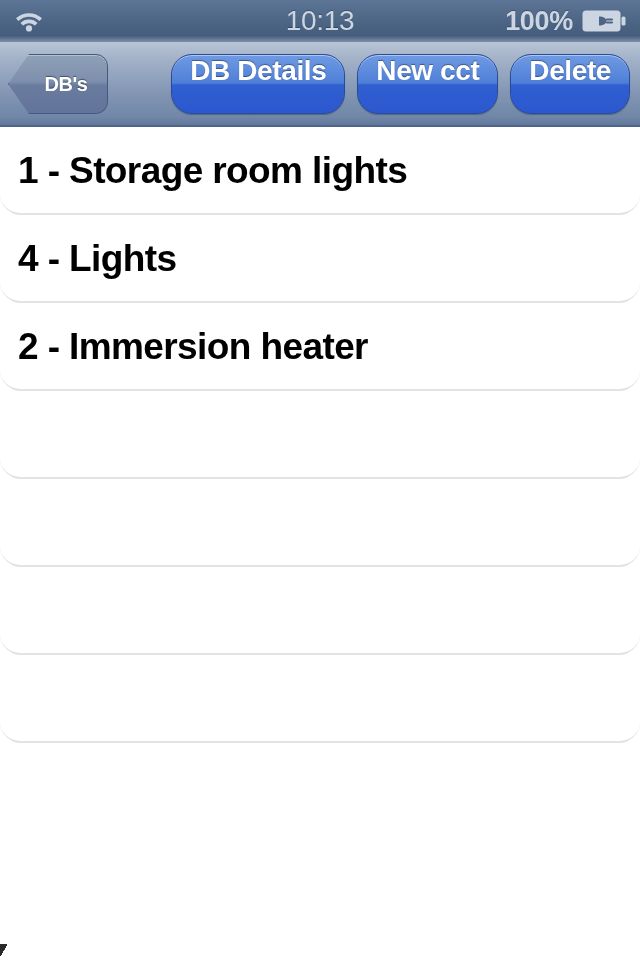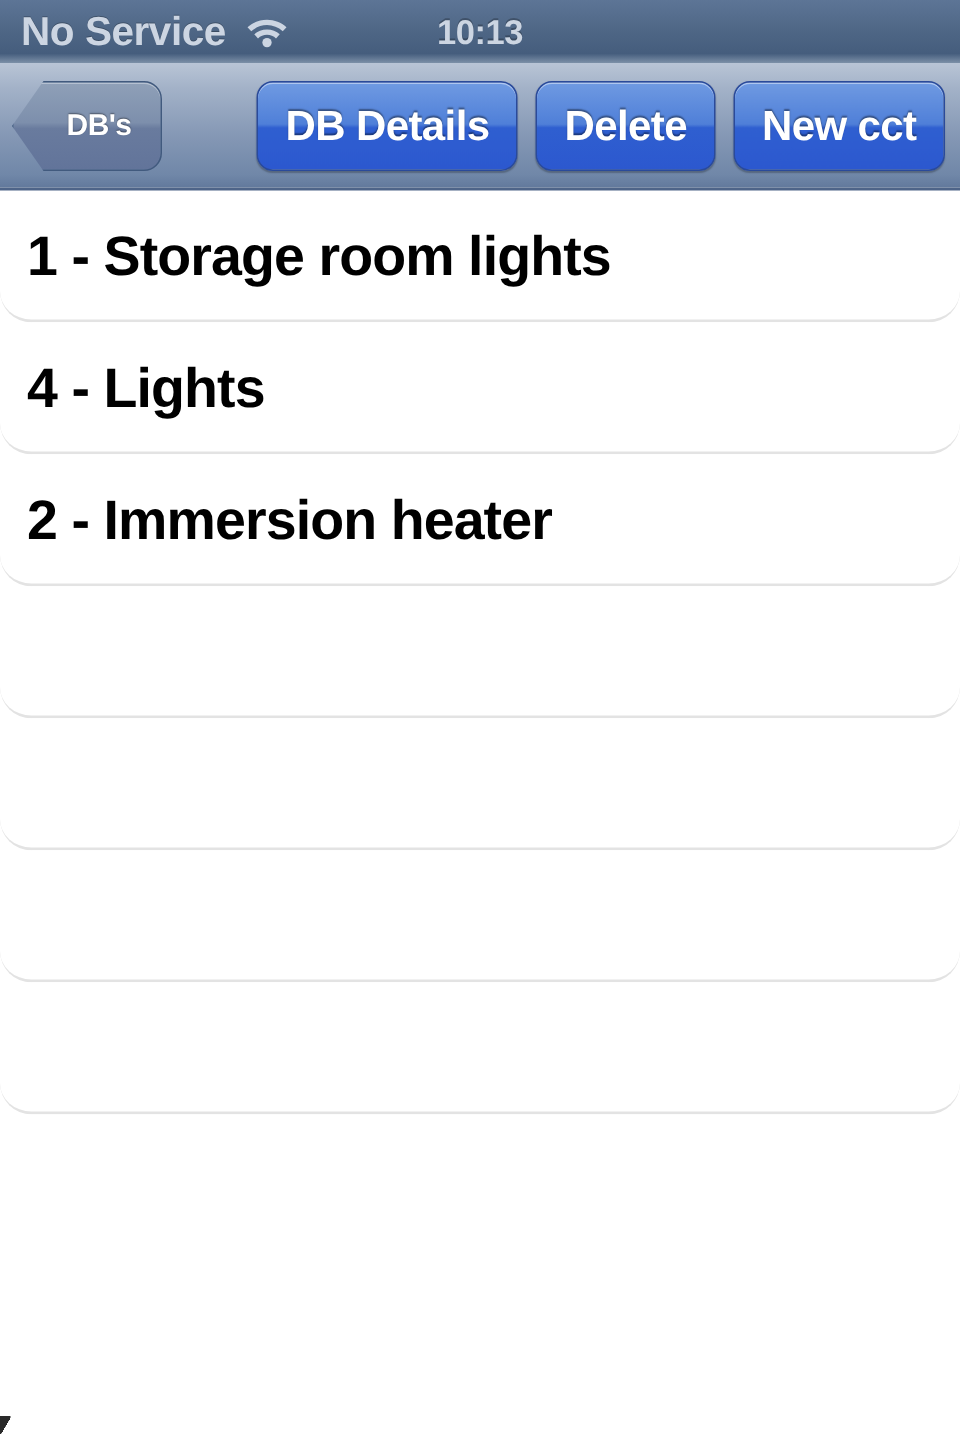--- a/index.html
+++ b/index.html
@@ -49,22 +49,22 @@
     right: 0;
     top: 0;
     height: 42px;
     display: flex;
     align-items: center;
     justify-content: center;
     pointer-events: none;
   }
   .status-time {
     color: #ccd5e2;
-    font-size: 23px;
-    font-weight: bold;
+    font-size: 28px;
+    font-weight: normal;
     letter-spacing: -0.3px;
     text-shadow: 0 -1px 0 rgba(0,0,0,0.25);
   }
   .status-right {
     margin-left: auto;
     display: flex;
     align-items: center;
     gap: 9px;
     z-index: 2;
   }
@@ -138,23 +138,23 @@
     top: 12px;
     display: flex;
     align-items: center;
     gap: 12px;
   }
   .nav-btn {
     height: 60px;
     box-sizing: border-box;
     padding: 0 18px;
     display: flex;
-    align-items: center;
+    align-items: flex-start;
     justify-content: center;
-    border-radius: 11px;
+    border-radius: 21px;
     border: 1px solid #2a4a9a;
     background: linear-gradient(to bottom, #6f9ae2 0%, #4f7fd8 48%, #2f5fd0 52%, #2c58cf 100%);
     box-shadow: inset 0 1px 0 rgba(255,255,255,0.45),
                 0 1px 1px rgba(0,0,0,0.25);
     color: #ffffff;
     font-size: 28px;
     font-weight: bold;
     letter-spacing: -0.4px;
     text-shadow: 0 -1px 1px rgba(0,0,0,0.4);
     cursor: pointer;
@@ -194,53 +194,64 @@
     width: 7px;
     height: 12px;
     background: linear-gradient(to bottom right, #2a2a2a 0%, #2a2a2a 55%, rgba(255,255,255,0) 56%);
   }
 </style>
 </head>
 <body>
 
 <div class="status-bar">
   <div class="status-left">
-    <span class="status-carrier">No Service</span>
     <span class="wifi-icon">
       <svg viewBox="0 0 30 24" width="30" height="24" aria-hidden="true">
         <path d="M15 4.2c5.0 0 9.6 1.9 13.0 5.0l-2.5 2.7C22.6 9.2 18.9 7.7 15 7.7S7.4 9.2 4.5 11.9L2 9.2C5.4 6.1 10.0 4.2 15 4.2z" fill="#ccd5e2"></path>
         <path d="M15 10.6c3.3 0 6.3 1.2 8.5 3.3l-2.5 2.7c-1.6-1.5-3.7-2.4-6.0-2.4s-4.4.9-6.0 2.4l-2.5-2.7C8.7 11.8 11.7 10.6 15 10.6z" fill="#ccd5e2"></path>
         <circle cx="15" cy="19.4" r="3.1" fill="#ccd5e2"></circle>
       </svg>
     </span>
   </div>
 
   <div class="status-center">
     <span class="status-time">10:13</span>
   </div>
 
+  <div class="status-right">
+    <span class="status-battery-pct">100%</span>
+    <span class="battery-icon">
+      <svg viewBox="0 0 44 22" width="44" height="22" aria-hidden="true">
+        <rect x="0.5" y="0.5" width="38" height="21" rx="3.5" fill="#ccd5e2"></rect>
+        <rect x="39.5" y="6.5" width="4" height="9" rx="1.6" fill="#ccd5e2"></rect>
+        <path d="M9 11 L17 11 M17 6.5 C21.5 6.5 24.5 8.3 24.5 11 C24.5 13.7 21.5 15.5 17 15.5 Z" fill="#4e6685"></path>
+        <rect x="24" y="8.6" width="7" height="1.9" rx="0.9" fill="#4e6685"></rect>
+        <rect x="24" y="11.5" width="7" height="1.9" rx="0.9" fill="#4e6685"></rect>
+      </svg>
+    </span>
+  </div>
 </div>
 
 <div class="nav-bar">
 
   <div class="back-button">
     <span class="bb-shape"></span>
     <span class="bb-label">DB's</span>
   </div>
 
   <div class="nav-buttons">
     <div class="nav-btn">
       <span>DB Details</span>
     </div>
     <div class="nav-btn">
+      <span>New cct</span>
+    </div>
+    <div class="nav-btn">
       <span>Delete</span>
     </div>
-    <div class="nav-btn">
-      <span>New cct</span>
-    </div>
   </div>
 
 </div>
 
 <div class="list">
 
   <div class="list-row">
     <span class="row-label">1 - Storage room lights</span>
   </div>
   <div class="list-row">

